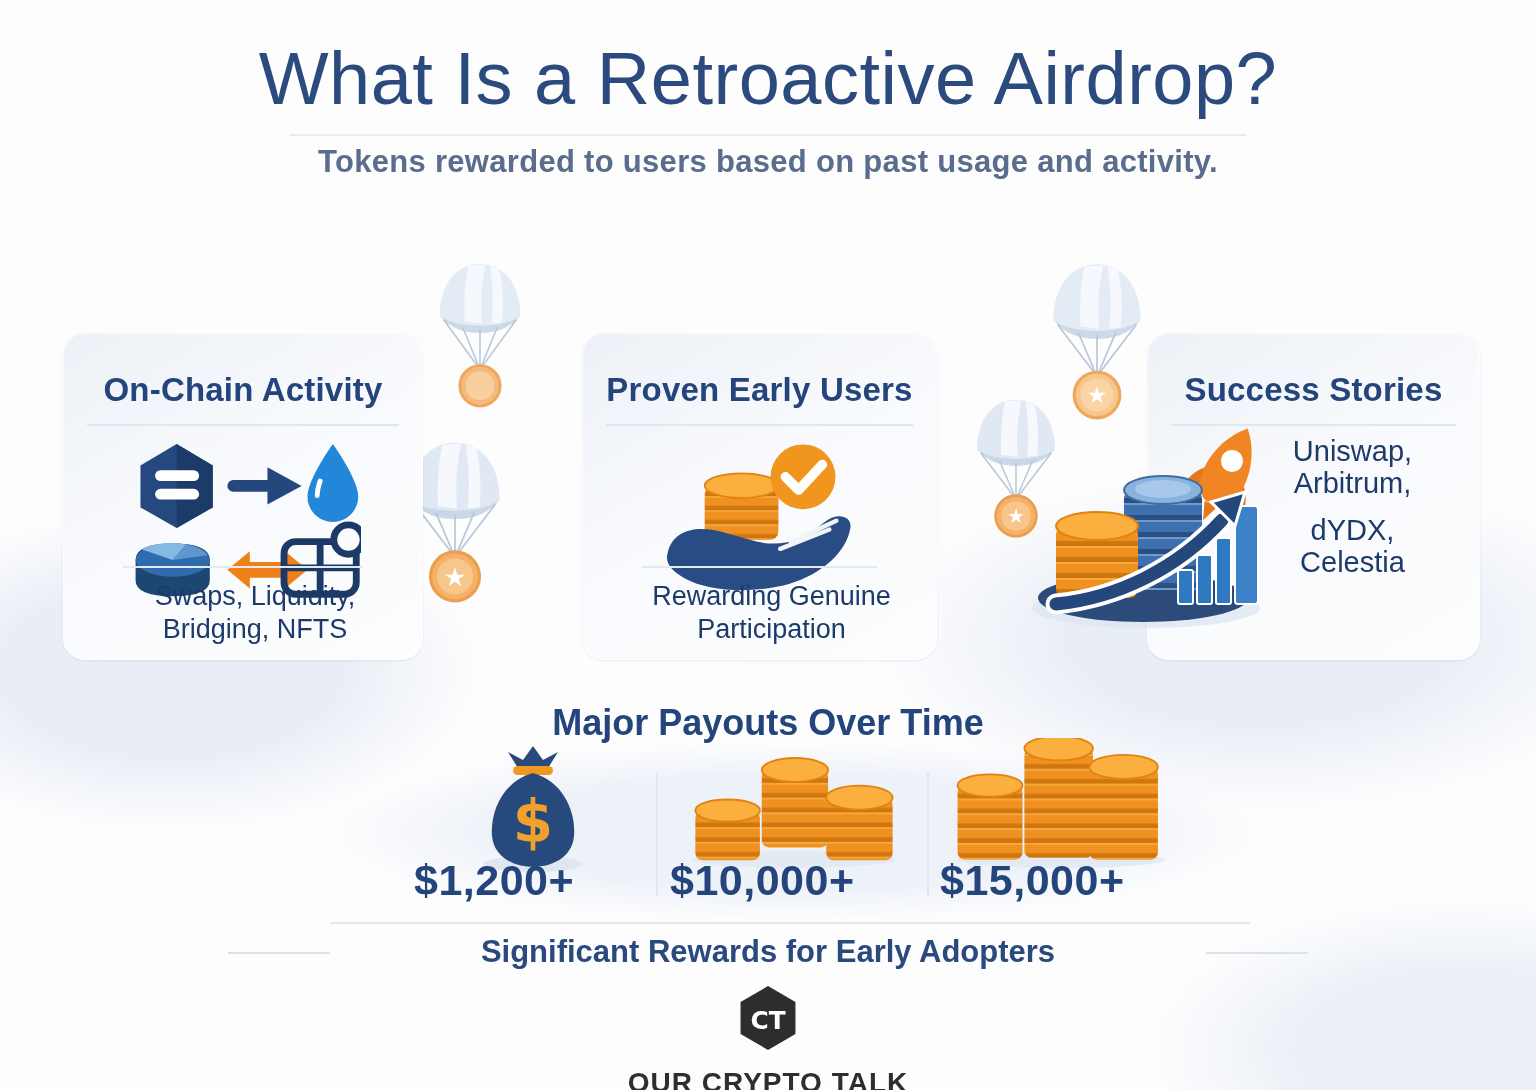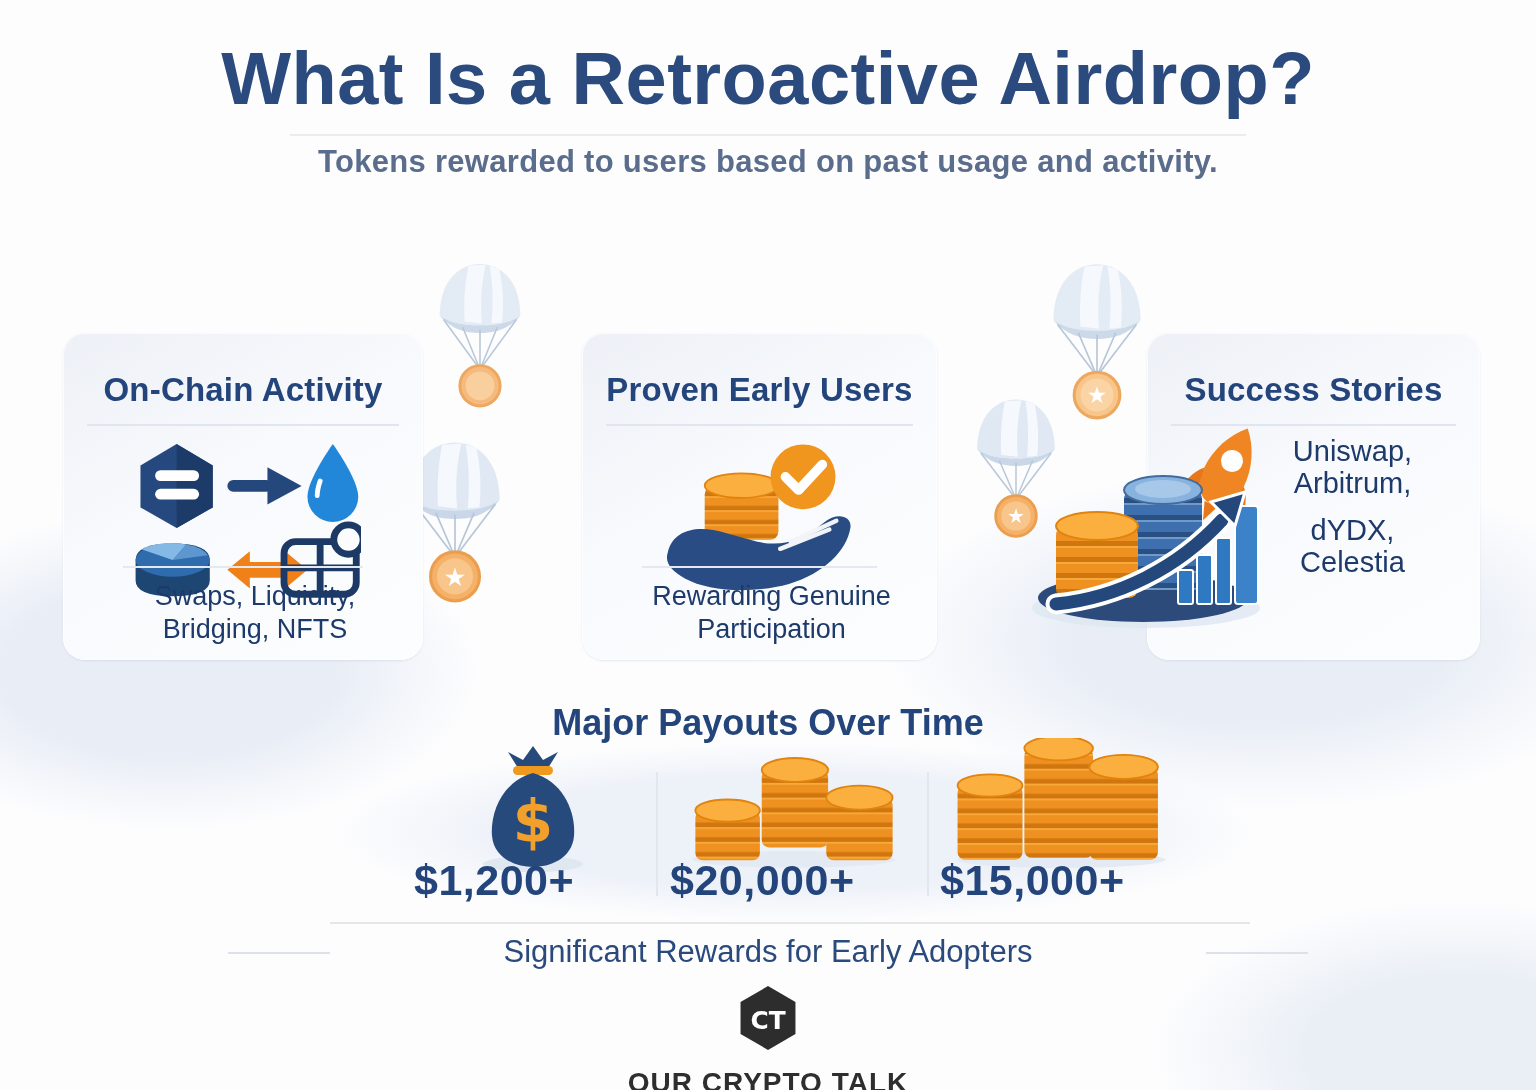--- a/index.html
+++ b/index.html
@@ -6,21 +6,21 @@
   body { background:#ffffff; font-family:"Liberation Sans", sans-serif; }
   .canvas { position:relative; width:1536px; height:1090px; background:#fdfdfe; overflow:hidden; margin:0 auto; }
 
   .cloud { position:absolute; pointer-events:none; }
   .cloud-a { left:-140px; top:510px; width:620px; height:320px; background:radial-gradient(ellipse closest-side,#e9eef6 55%,rgba(233,238,246,0)); }
   .cloud-b { left:880px; top:470px; width:760px; height:340px; background:radial-gradient(ellipse closest-side,#e9eef6 50%,rgba(233,238,246,0)); }
   .cloud-c { left:330px; top:742px; width:930px; height:180px; background:radial-gradient(ellipse closest-side,#edf1f8 62%,rgba(237,241,248,0)); }
   .cloud-d { left:1150px; top:900px; width:620px; height:300px; background:radial-gradient(ellipse closest-side,#eaeff6 50%,rgba(234,239,246,0)); }
 
   .page-title { position:absolute; top:36px; left:0; right:0; text-align:center;
-    font-size:74px; font-weight:700; color:#2b4a7d; letter-spacing:.5px; }
+    font-size:74px; font-weight:400; color:#2b4a7d; letter-spacing:.5px; }
   .title-divider { position:absolute; top:134px; left:290px; width:956px; height:2px; background:#ececec; }
   .page-subtitle { position:absolute; top:144px; left:0; right:0; text-align:center;
     font-size:31px; font-weight:700; color:#5b6d8c; letter-spacing:.3px; }
 
   .card { position:absolute; top:333px; height:327px; border-radius:22px;
     background:linear-gradient(150deg,#edf0f6 0%,#f8fafd 45%,#fcfdfe 100%);
     box-shadow:0 1px 2px rgba(160,172,195,.25), inset 0 0 0 1px rgba(255,255,255,.7); }
   .card-1 { left:63px;  width:360px; }
   .card-2 { left:582px; width:355px; }
   .card-3 { left:1147px; width:333px; }
@@ -48,21 +48,21 @@
   .bag-icon   { left:472px; top:740px; width:122px; height:132px; }
   .coins-mid  { left:688px; top:752px; width:212px; height:118px; }
   .coins-tall { left:952px; top:738px; width:218px; height:132px; }
   .payout-value { position:absolute; top:856px; width:240px; 
     font-size:43px; font-weight:800; color:#24457b; letter-spacing:.5px; }
   .pv-1 { left:414px; } .pv-2 { left:670px; } .pv-3 { left:940px; }
   .payout-sep { position:absolute; top:772px; width:2px; height:124px; background:#e2e6ed; }
   .sep-1 { left:656px; } .sep-2 { left:927px; }
   .payouts-divider { position:absolute; top:922px; left:330px; width:920px; height:2px; background:#e7e7e7; }
   .payouts-caption { position:absolute; top:934px; left:0; right:0; text-align:center;
-    font-size:31px; font-weight:400; color:#2a4a7d; }
+    font-size:31px; font-weight:700; color:#2a4a7d; }
   .caption-stub { position:absolute; top:952px; width:102px; height:2px; background:#dde2ea; }
   .stub-left { left:228px; } .stub-right { left:1206px; }
 
   .brand-row { position:absolute; top:984px; left:0; right:0; display:flex; align-items:center; justify-content:center; gap:15px;flex-direction:column; }
   .brand-text { font-size:28px; font-weight:800; color:#2e2e2e; letter-spacing:1px; }
 </style>
 </head>
 <body>
 
 <div class="canvas">
@@ -312,21 +312,21 @@
     <g>
         <rect x="148" y="30" width="74" height="100" rx="8" fill="url(#cs-o)"></rect>
        <ellipse cx="185" cy="30" rx="37" ry="13" fill="#fbaf3e" stroke="#e0830f" stroke-width="2"></ellipse>
       </g>
   </svg>
 
   <div class="payout-sep sep-1"></div>
   <div class="payout-sep sep-2"></div>
 
   <div class="payout-value pv-1">$1,200+</div>
-  <div class="payout-value pv-2">$20,000+</div>
+  <div class="payout-value pv-2">$10,000+</div>
   <div class="payout-value pv-3">$15,000+</div>
 
   <div class="payouts-divider"></div>
   <div class="caption-stub stub-left"></div>
   <div class="caption-stub stub-right"></div>
   <p class="payouts-caption">Significant Rewards for Early Adopters</p>
 
   <div class="brand-row">
     <svg width="62" height="68" viewBox="0 0 70 76">
       <path d="M35 2 L66 20 V56 L35 74 L4 56 V20 Z" fill="#2d2d2d"></path>

